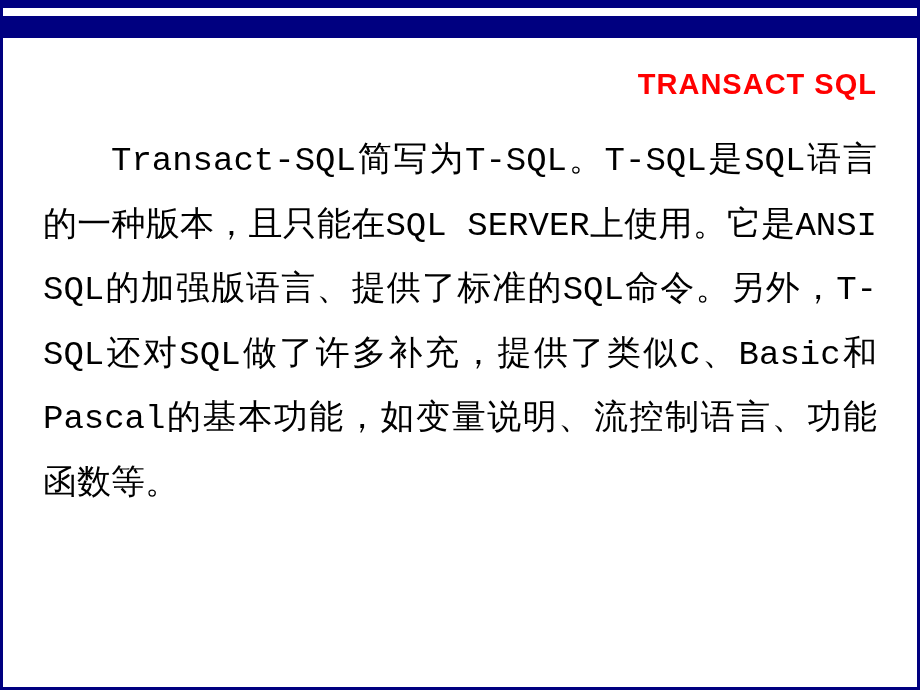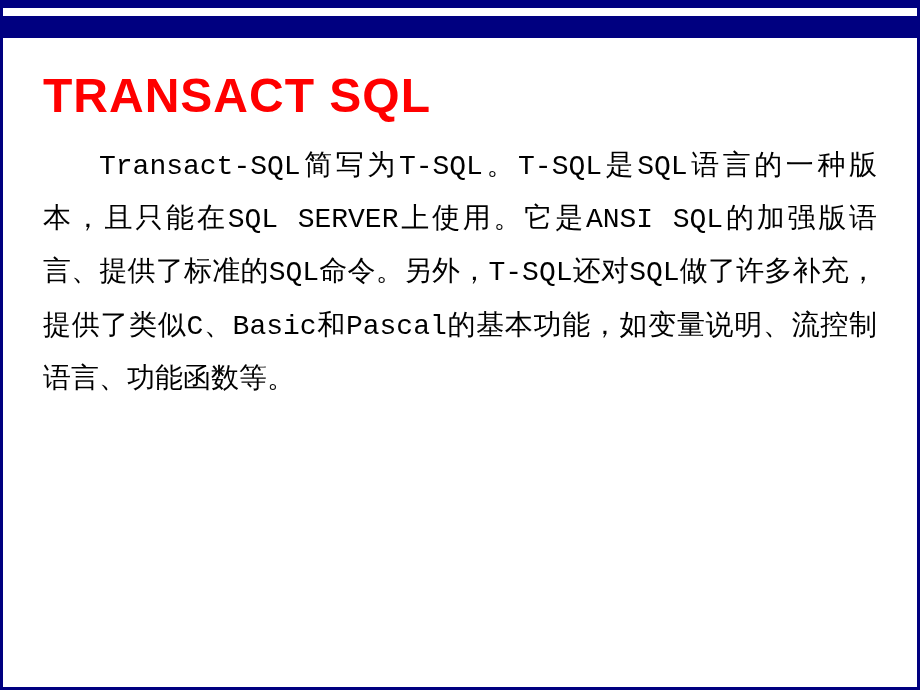--- a/index.html
+++ b/index.html
@@ -33,28 +33,28 @@
     .top-bar-inner {
       height: 22px;
       background: #000080;
     }
     .content-area {
       padding: 30px 40px 20px 40px;
     }
     .title {
       font-family: Arial, "Microsoft YaHei", sans-serif;
       font-weight: bold;
-      font-size: 48px;
+      font-size: 29px;
       color: #ff0000;
-      text-align: left;
-      margin-bottom: 17px;
+      text-align: right;
+      margin-bottom: 28px;
       letter-spacing: 1px;
     }
     .body-text {
-      font-size: 28px;
+      font-size: 34px;
       color: #000000;
       line-height: 1.9;
       text-align: justify;
       text-indent: 2em;
       font-family: "SimSun", "宋体", "Courier New", monospace;
     }
   </style>
 </head>
 <body>
 

